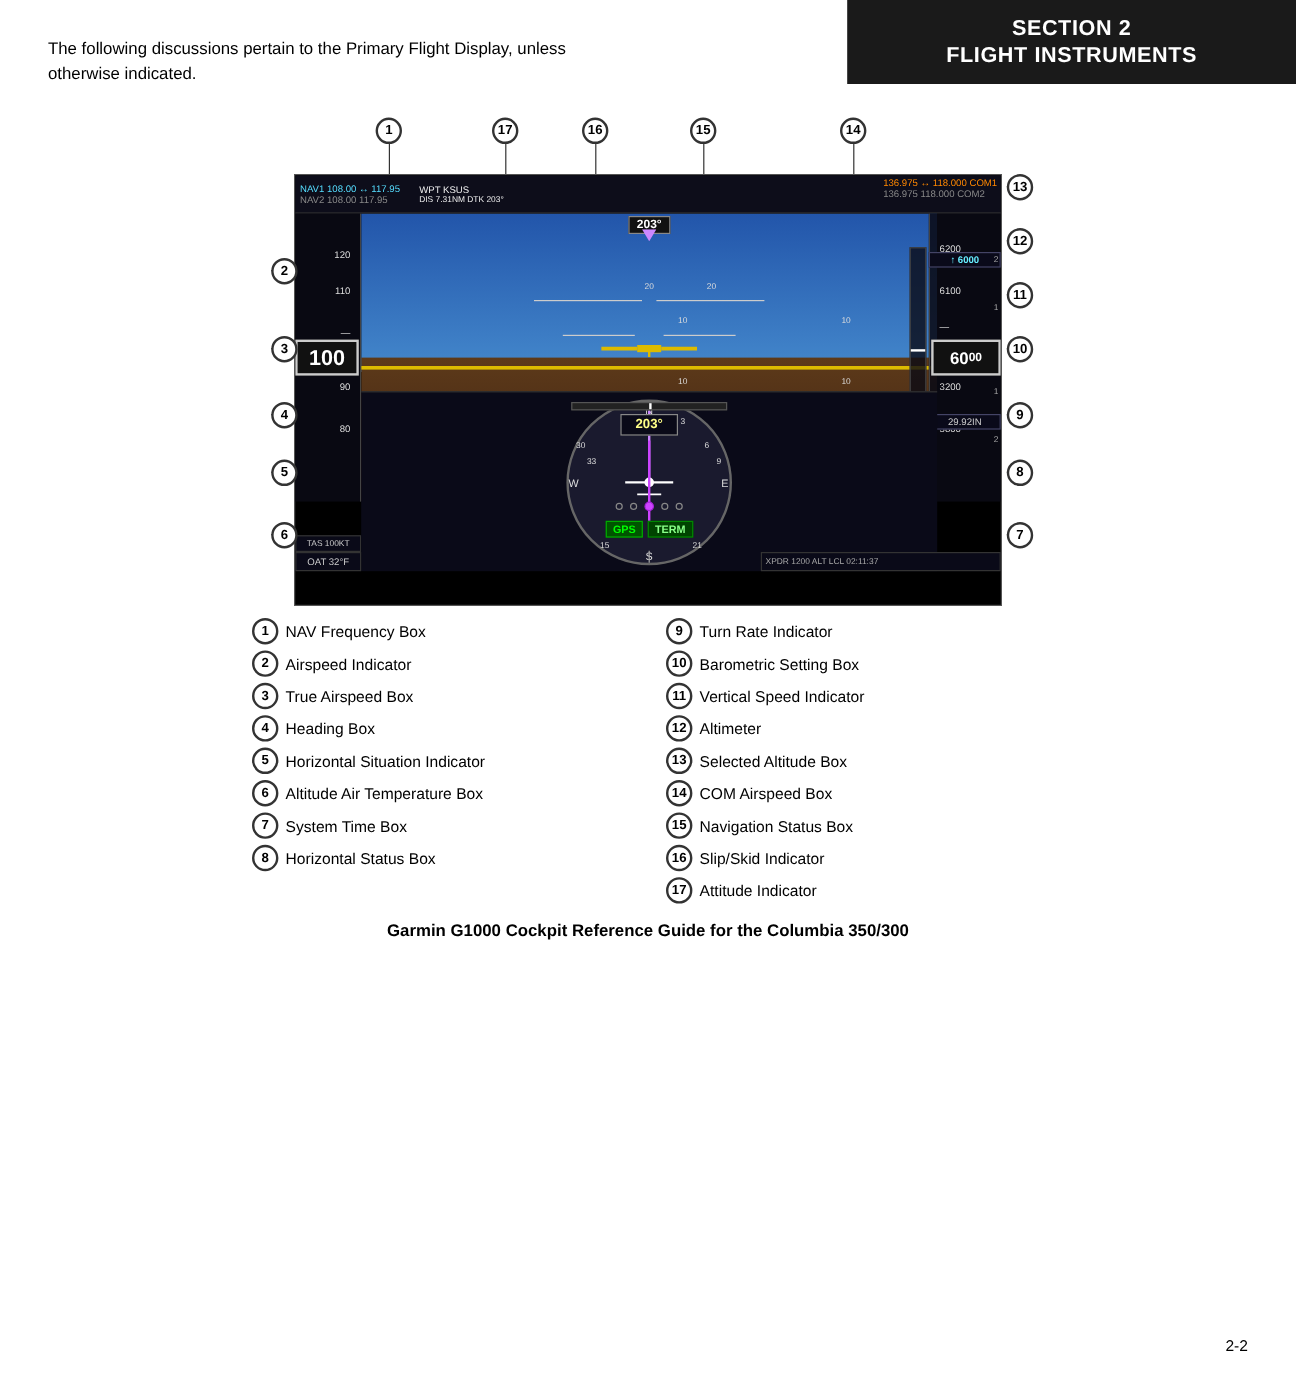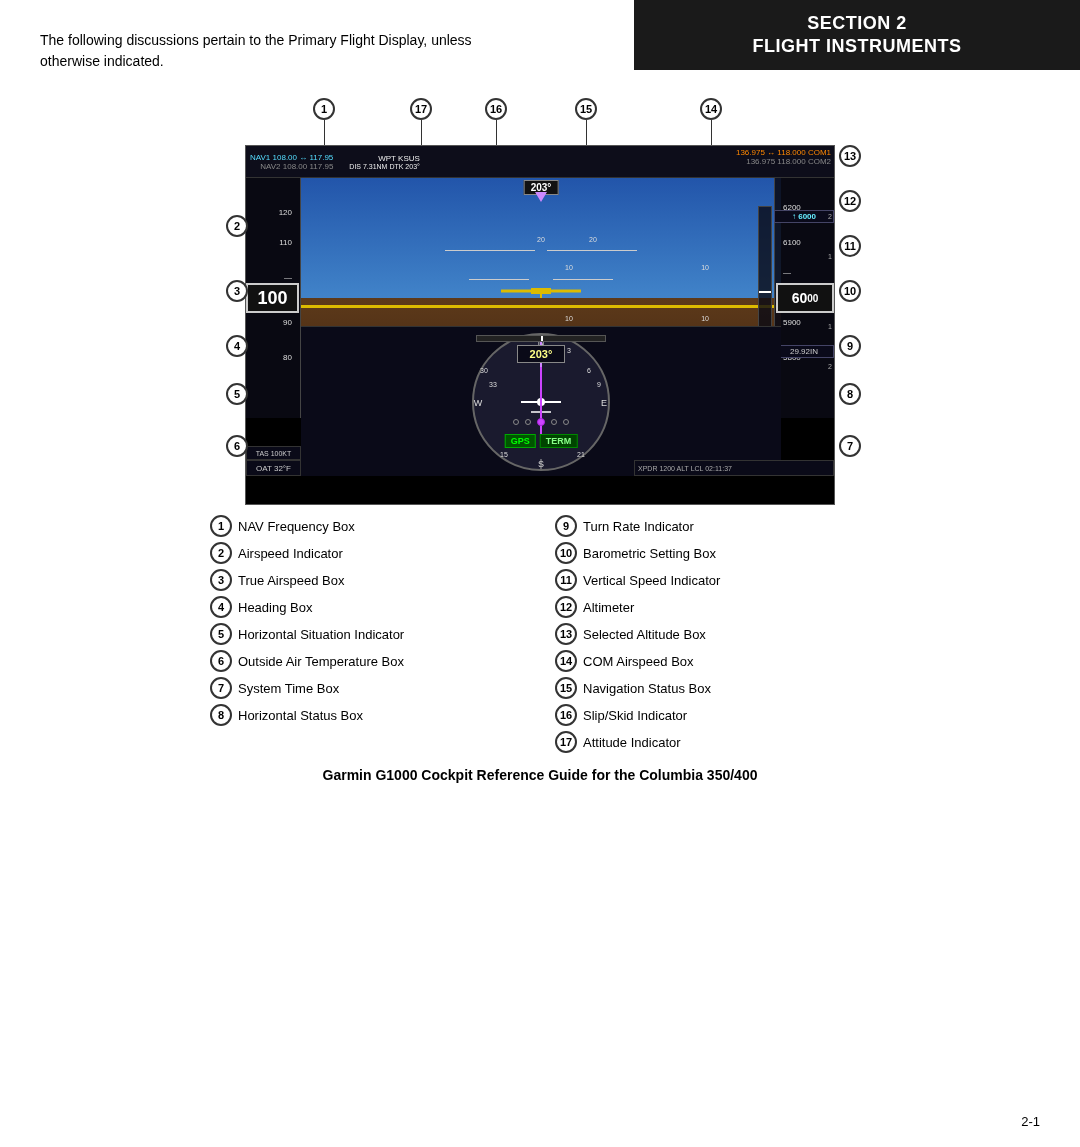--- a/index.html
+++ b/index.html
@@ -8,21 +8,21 @@
       min-height: 1147px;
       background: #fff;
       font-family: Arial, sans-serif;
       position: relative;
     }
 
     
     .header-bar {
       position: absolute;
       top: 0; right: 0;
-      width: 446px;
+      width: 374px;
       height: 70px;
       background: #1a1a1a;
       display: flex;
       align-items: center;
       justify-content: center;
       text-align: center;
     }
     .header-bar-text {
       color: #fff;
       font-size: 18px;
@@ -170,21 +170,20 @@
     .nav-bar {
       position: absolute;
       top: 0; left: 0; right: 0;
       height: 32px;
       background: #0d0d1a;
       border-bottom: 1px solid #333;
       display: flex;
       align-items: center;
       padding: 12px 4px;
       font-size: 8px;
-      text-align: right;
     }
     .nav-col {
       display: flex;
       flex-direction: column;
       margin-right: 8px;
     }
     .nav-green { color: #5df; }
     .nav-dim { color: #888; }
     .nav-white { color: #eee; }
     .nav-active { color: #ff8800; }
@@ -537,21 +536,21 @@
           </div>
         </div>
 
         <div class="alt-tape">
 
           <div class="sel-alt-box">↑ 6000</div>
 
           <div style="position:absolute; top:25px; left:8px; color:#ddd; font-size:8px;">6200</div>
           <div style="position:absolute; top:60px; left:8px; color:#ddd; font-size:8px;">6100</div>
           <div style="position:absolute; top:90px; left:8px; color:#ddd; font-size:8px;">—</div>
-          <div style="position:absolute; top:140px; left:8px; color:#ddd; font-size:8px;">5900</div>
+          <div style="position:absolute; top:140px; left:8px; color:#ddd; font-size:8px;">3200</div>
           <div style="position:absolute; top:175px; left:8px; color:#ddd; font-size:8px;">5800</div>
 
           <div style="position:absolute; top:35px; right:2px; color:#aaa; font-size:7px;">2</div>
           <div style="position:absolute; top:75px; right:2px; color:#aaa; font-size:7px;">1</div>
           <div style="position:absolute; top:145px; right:2px; color:#aaa; font-size:7px;">1</div>
           <div style="position:absolute; top:185px; right:2px; color:#aaa; font-size:7px;">2</div>
 
           <div class="alt-bug">
             <span style="font-size:14px;font-weight:bold;color:#fff;">60</span>
               <span style="font-size:10px;color:#fff;">00</span>
@@ -699,21 +698,21 @@
         <div class="legend-item">
           <div class="legend-num">4</div>
           <span>Heading Box</span>
         </div>
         <div class="legend-item">
           <div class="legend-num">5</div>
           <span>Horizontal Situation Indicator</span>
         </div>
         <div class="legend-item">
           <div class="legend-num">6</div>
-          <span>Outside Air Temperature Box</span>
+          <span>Altitude Air Temperature Box</span>
         </div>
         <div class="legend-item">
           <div class="legend-num">7</div>
           <span>System Time Box</span>
         </div>
         <div class="legend-item">
           <div class="legend-num">8</div>
           <span>Horizontal Status Box</span>
         </div>
       </div>
@@ -752,17 +751,17 @@
         </div>
         <div class="legend-item">
           <div class="legend-num">17</div>
           <span>Attitude Indicator</span>
         </div>
       </div>
     </div>
 
   </div>
 
-  <p class="footer-text">Garmin G1000 Cockpit Reference Guide for the Columbia 350/400</p>
+  <p class="footer-text">Garmin G1000 Cockpit Reference Guide for the Columbia 350/300</p>
 
 </div>
 
-<div class="page-number">2-1</div>
+<div class="page-number">2-2</div>
 
 </body></html>

